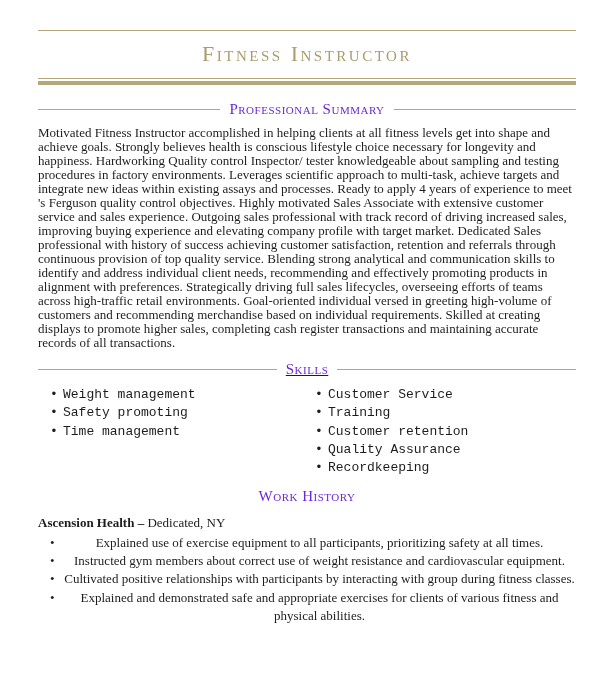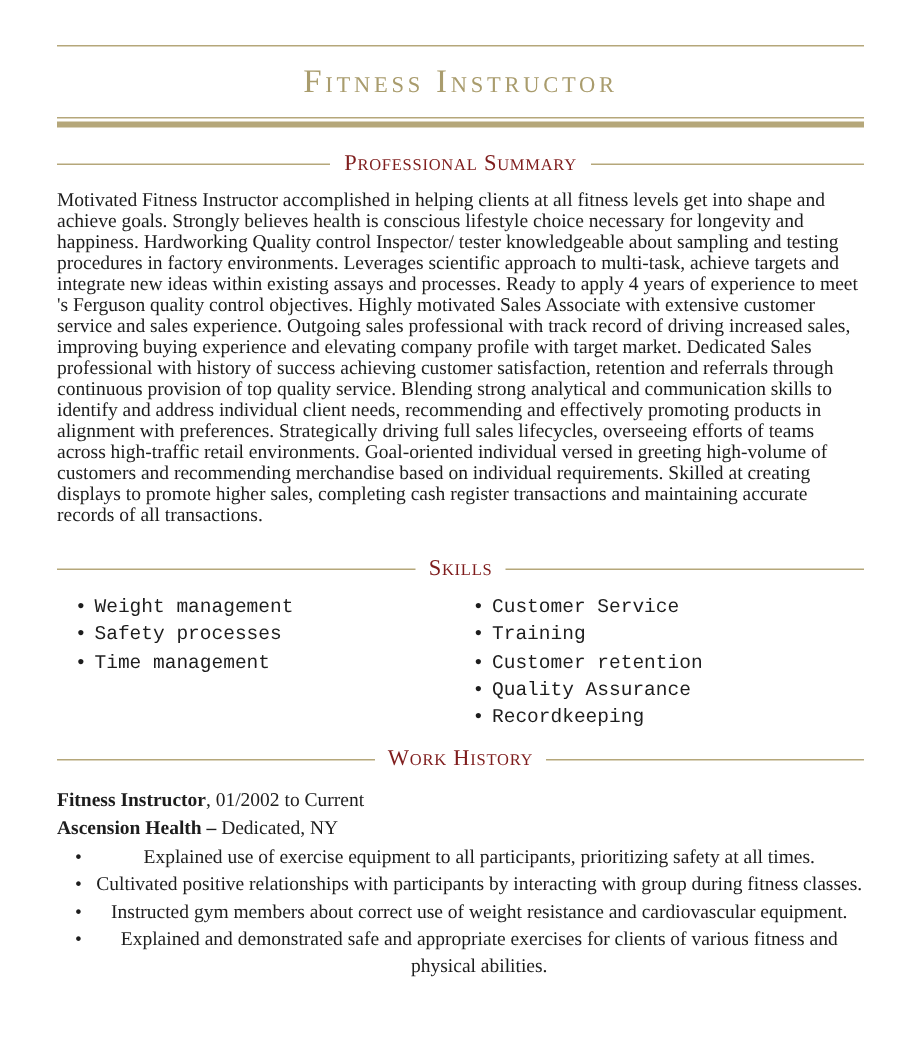--- a/index.html
+++ b/index.html
@@ -32,26 +32,26 @@
   }
 
   
   .section-heading { display: flex; align-items: center; }
   .heading-line { flex: 1; height: 1px; background: #b5a77a; }
   .heading-text {
     padding: 0 9px;
     font-variant: small-caps;
     font-size: 15px;
     letter-spacing: 0.5px;
-    color: #7f1d1d;
+    color: #6d28d9;
     white-space: nowrap;
   }
   .mt-summary { margin-top: 16px; }
-  .mt-skills  { margin-top: 21px; }
-  .mt-work    { margin-top: 11px; }
+  .mt-skills  { margin-top: 11px; text-decoration: underline; }
+  .mt-work    { margin-top: 11px; flex-direction: column; }
 
   
   .summary-text {
     margin: 8px 0 0 0;
     line-height: 14px;
     text-align: left;
   }
 
   
   .skills-cols { display: flex; margin-top: 8px; font-family: Liberation Mono, monospace; }
@@ -103,21 +103,21 @@
   <div class="section-heading mt-skills">
     <div class="heading-line"></div>
     <div class="heading-text">Skills</div>
     <div class="heading-line"></div>
   </div>
 
   <div class="skills-cols">
     <div class="skills-col left">
       <ul class="blist">
         <li>Weight management</li>
-        <li>Safety processes</li>
+        <li>Safety promoting</li>
         <li>Time management</li>
       </ul>
     </div>
     <div class="skills-col right">
       <ul class="blist">
         <li>Customer Service</li>
         <li>Training</li>
         <li>Customer retention</li>
         <li>Quality Assurance</li>
         <li>Recordkeeping</li>
@@ -125,27 +125,26 @@
     </div>
   </div>
 
   <div class="section-heading mt-work">
     <div class="heading-line"></div>
     <div class="heading-text">Work History</div>
     <div class="heading-line"></div>
   </div>
 
   <div class="job-header">
-    <div><span class="bold">Fitness Instructor</span><span>, 01/2002 to Current</span></div>
     <div><span class="bold">Ascension Health –</span><span> Dedicated, NY</span></div>
   </div>
 
   <div class="work-bullets">
     <ul class="blist">
       <li>Explained use of exercise equipment to all participants, prioritizing safety at all times.</li>
+      <li>Instructed gym members about correct use of weight resistance and cardiovascular equipment.</li>
       <li>Cultivated positive relationships with participants by interacting with group during fitness classes.</li>
-      <li>Instructed gym members about correct use of weight resistance and cardiovascular equipment.</li>
       <li>Explained and demonstrated safe and appropriate exercises for clients of various fitness and physical abilities.</li>
 
     </ul>
   </div>
 
 </div>
 
 </body></html>

